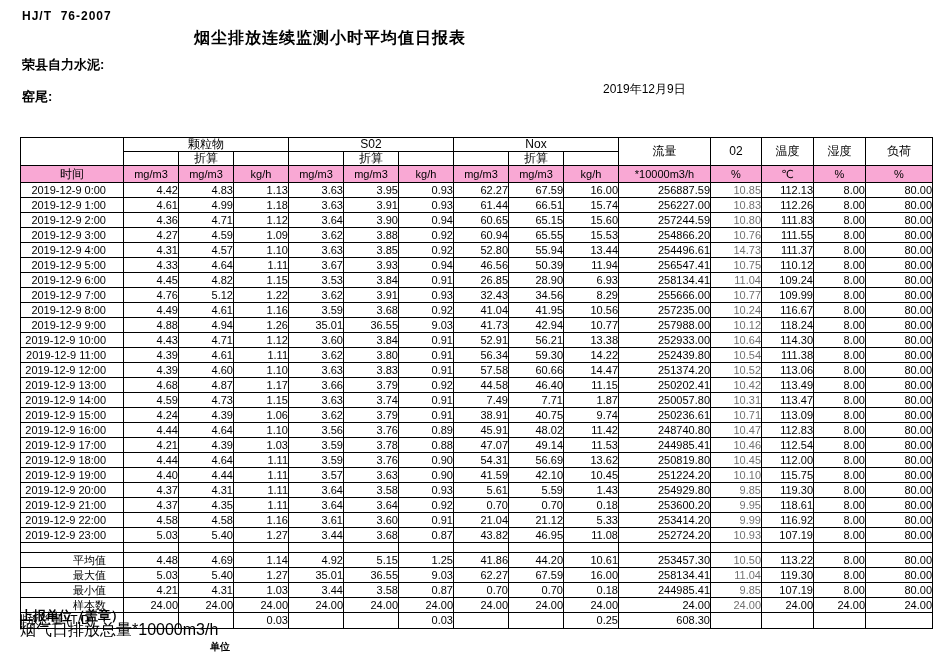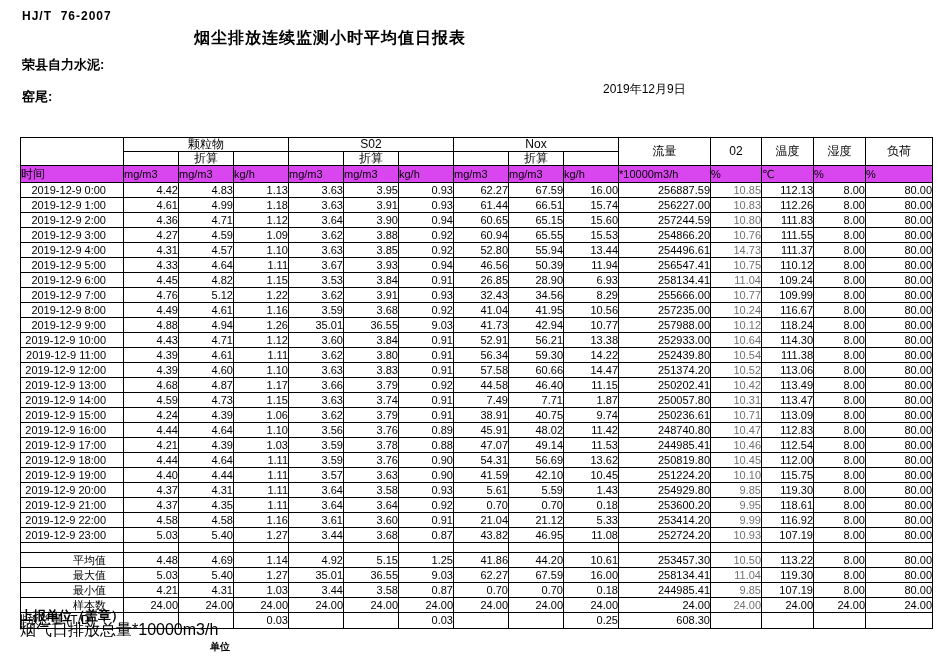--- a/index.html
+++ b/index.html
@@ -18,21 +18,21 @@
   table.report {
     position:absolute; left:20px; top:117px;
     border-collapse:collapse; table-layout:fixed;margin-top:20px;
   }
   table.report th, table.report td {
     border:1px solid #000; padding:0; overflow:hidden; white-space:nowrap;
     font-weight:normal; font-size:11px; line-height:13px;
   }
   tr.grp th { height:13px; font-size:12px; text-align:center; }
   tr.conv th { height:13px; font-size:12px; text-align:center; }
-  tr.units th { height:16px; background:#d946ef; text-align:left; font-size:11px; }
+  tr.units th { height:16px; background:#f9a8d4; text-align:center; font-size:11px; }
   tr.units th.time-h { font-size:12px; }
 
   tbody td { height:14px; text-align:right; padding-right:7px; }
   tbody td.time { padding-right:17px; font-size:11px; }
   tbody td.o2 { color:#707070; }
   tr.spacer td { height:9px; }
   tr.total td { height:15px; }
   td.overflow-cell { position:relative; overflow:visible; }
   td.overflow-cell span {
     position:absolute; left:-18px; top:1px; white-space:nowrap; font-size:12px;

